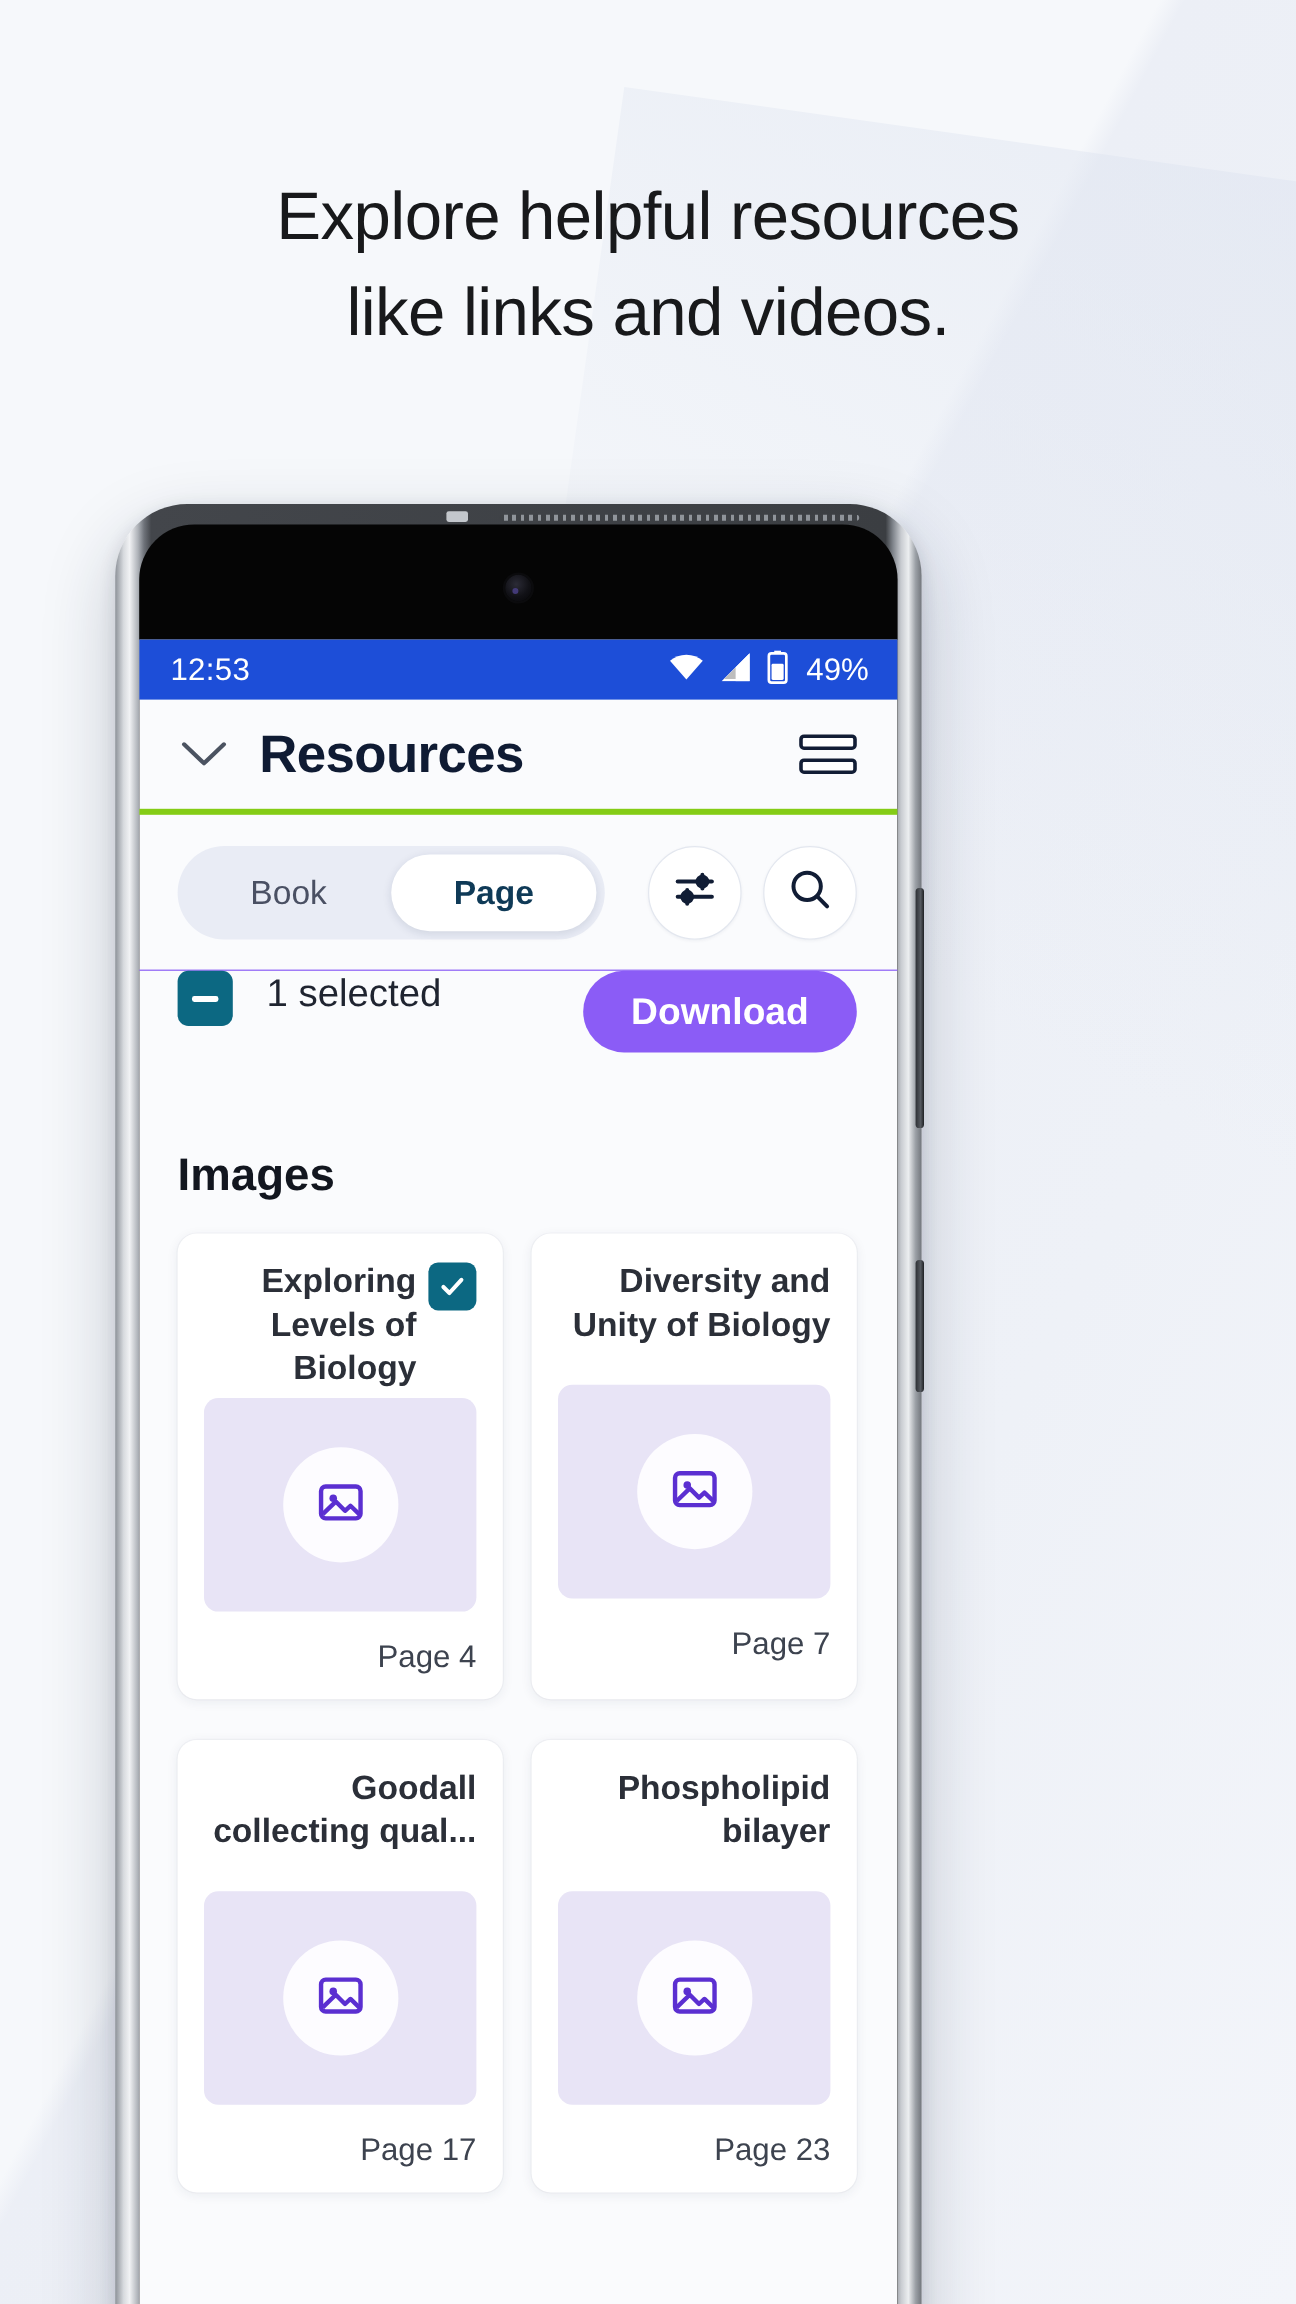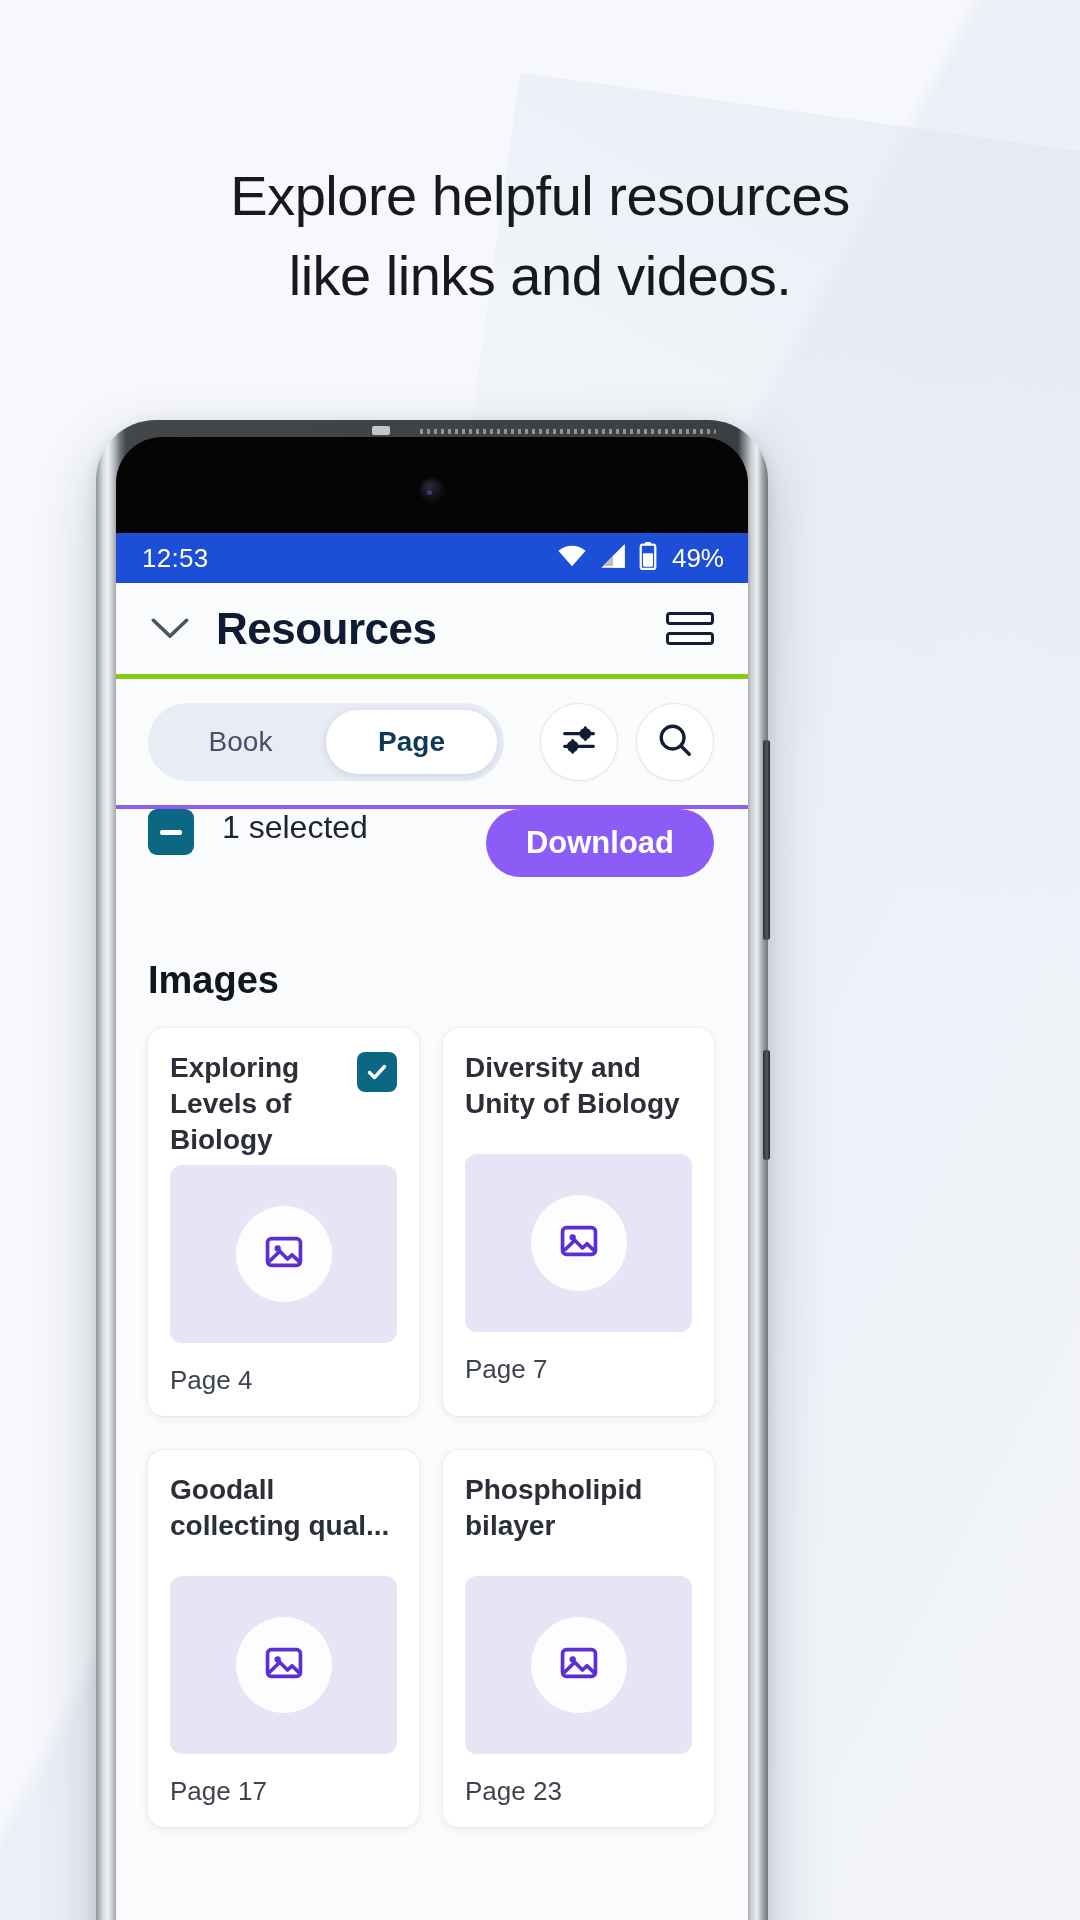--- a/index.html
+++ b/index.html
@@ -29,21 +29,21 @@
     top: 120px;
     width: 760px;
     height: 1100px;
     background: linear-gradient(200deg, rgba(222,228,240,.55), rgba(244,246,250,0) 62%);
     transform: rotate(8deg);
   }
 
   
   .headline {
     position: absolute;
-    top: 156px;
+    top: 140px;
     left: 0;
     right: 0;
     text-align: center;
     font-size: 56px;
     line-height: 1.42;
     font-weight: 400;
     color: #18191b;
     letter-spacing: -0.5px;
     padding: 0 90px;
   }
@@ -191,21 +191,21 @@
   }
 
   
   .filter-bar {
     flex: 0 0 auto;
     height: 130px;
     display: flex;
     align-items: center;
     padding: 0 34px 0 32px;
     gap: 18px;
-    border-bottom: 4px solid #8b5cf6;
+    border-bottom: 1px solid #8b5cf6;
   }
   .segmented {
     display: flex;
     align-items: center;
     background: #e9ecf5;
     border-radius: 44px;
     padding: 7px;
     height: 78px;
     width: 356px;
     flex: 0 0 auto;
@@ -286,20 +286,21 @@
   .section-title {
     font-size: 38px;
     font-weight: 700;
     color: #12161f;
     margin-bottom: 26px;
   }
   .card-grid {
     display: grid;
     grid-template-columns: 1fr 1fr;
     gap: 34px 24px;
+    text-align: right;
   }
   .card {
     background: #ffffff;
     border-radius: 16px;
     padding: 22px 22px 20px 22px;
     box-shadow: 0 2px 10px rgba(25,40,75,.07), 0 0 0 1px rgba(25,40,75,.03);
     display: flex;
     flex-direction: column;
   }
   .card-head {

